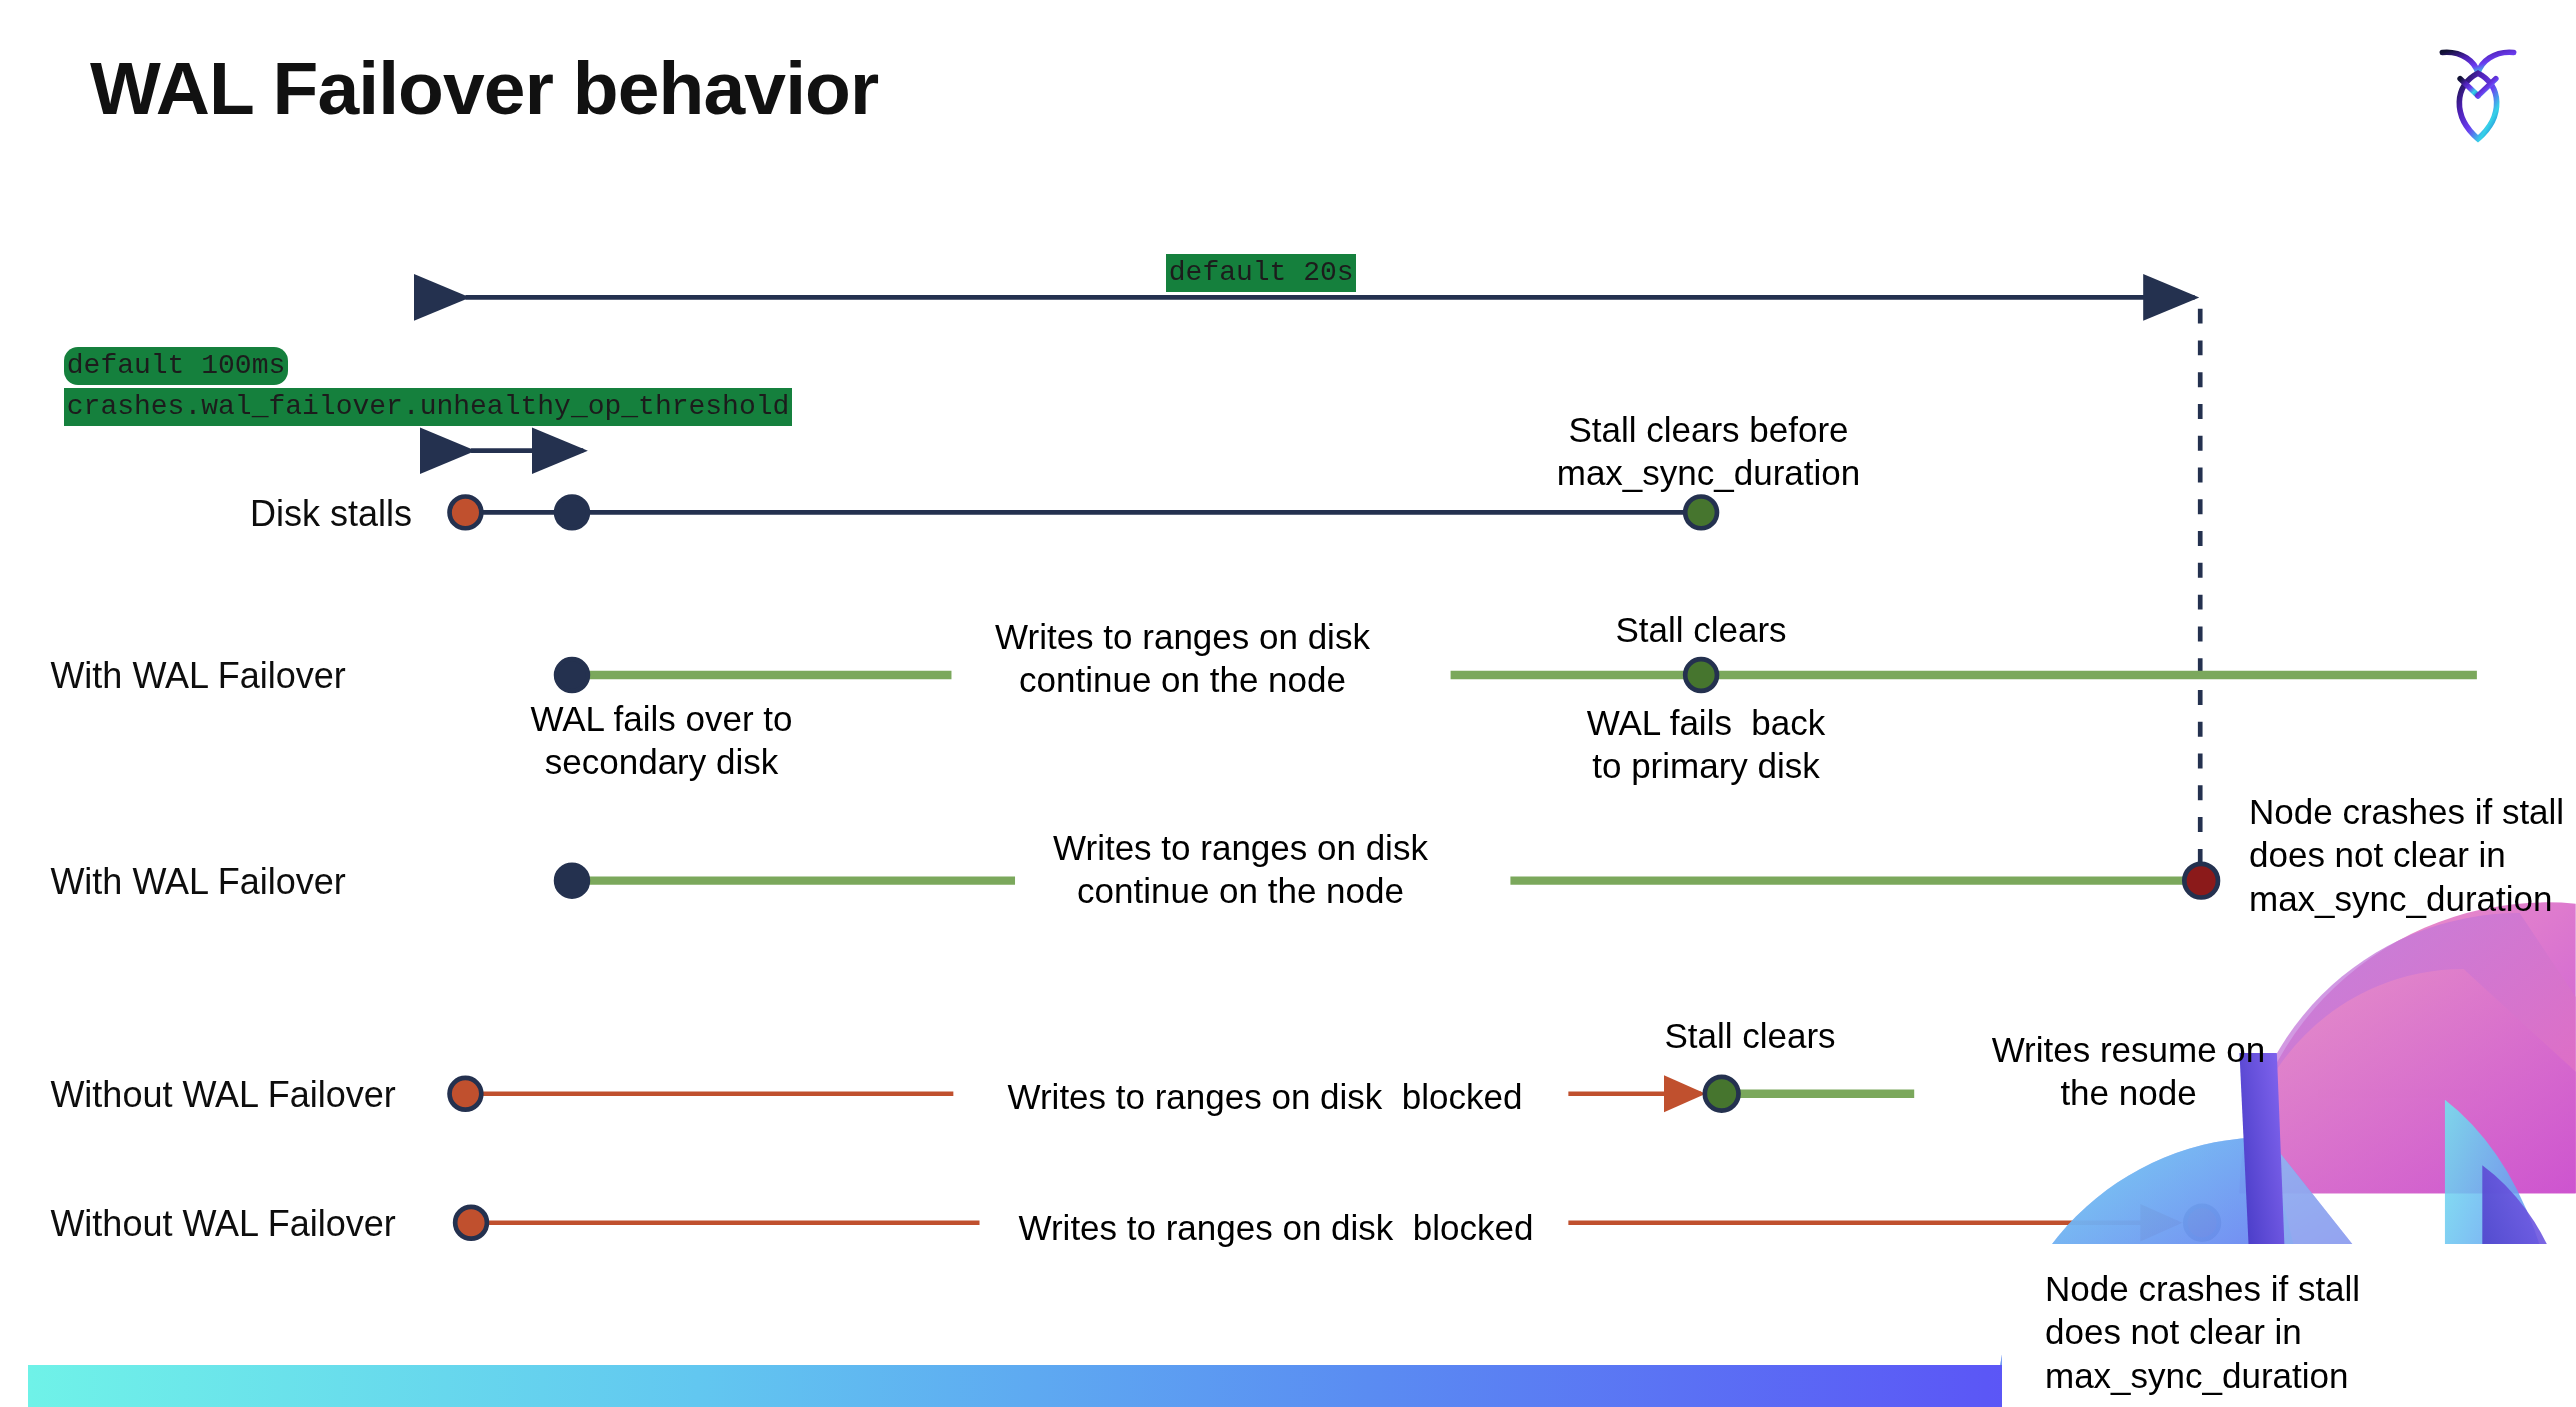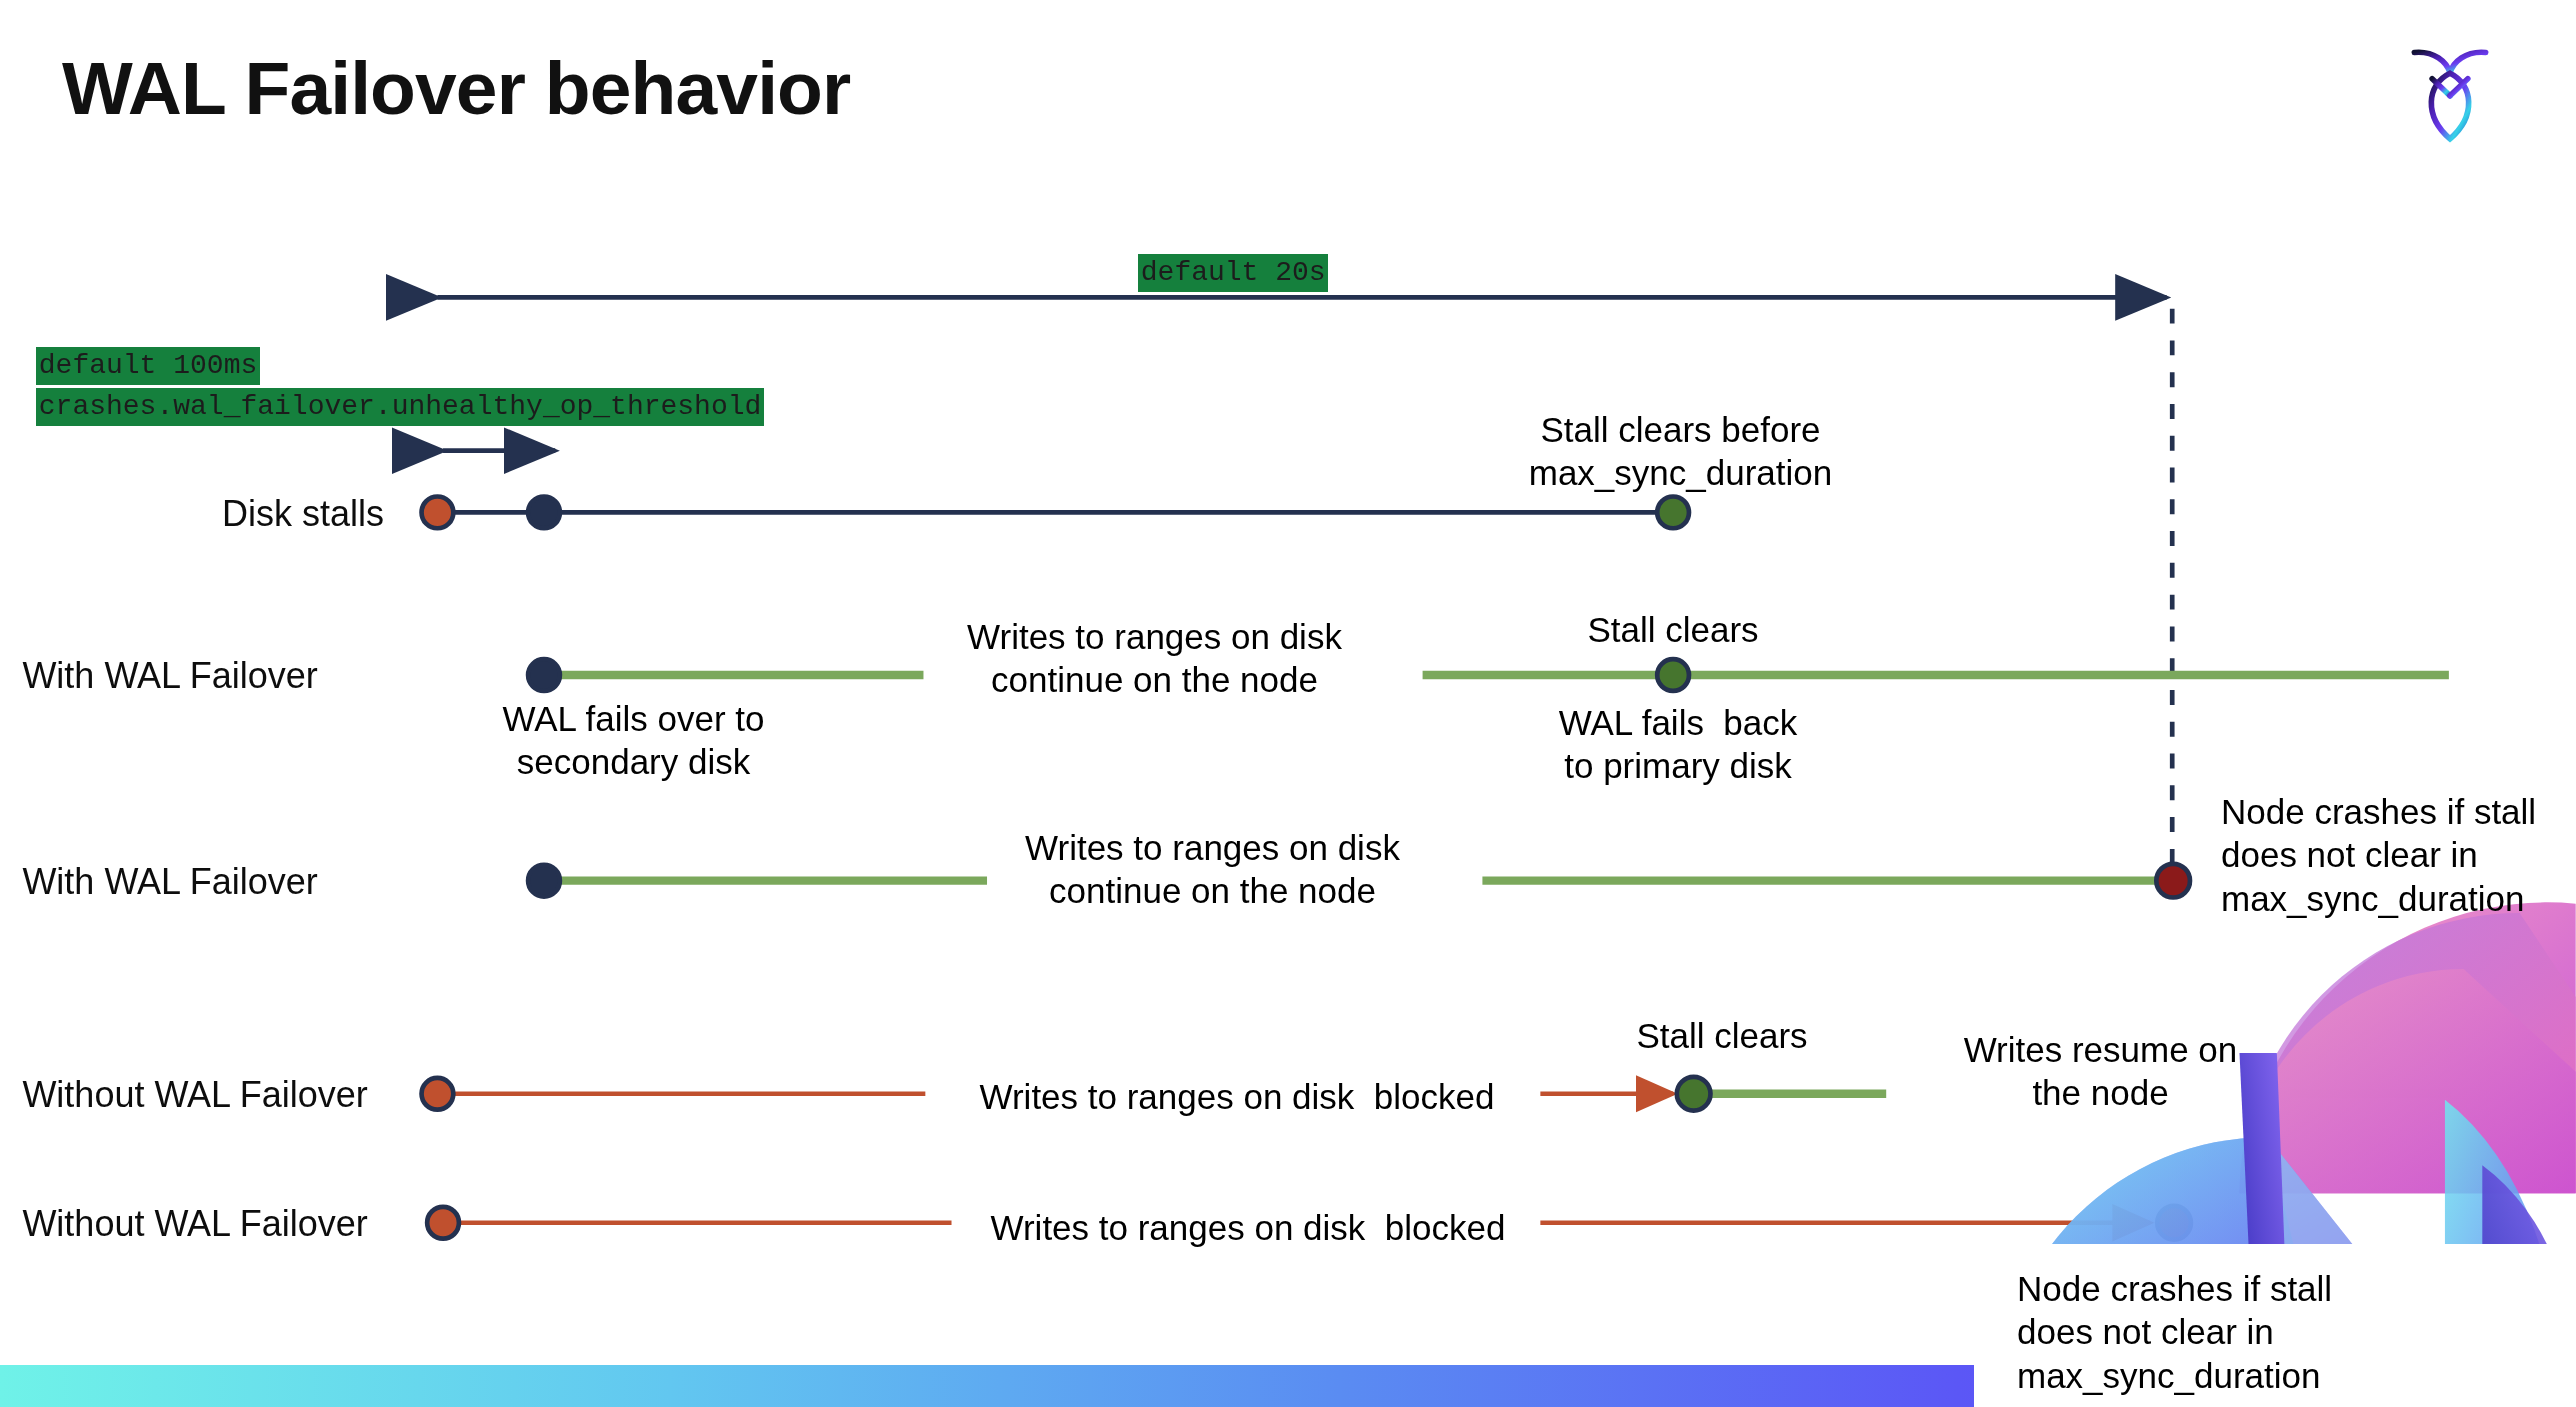--- a/index.html
+++ b/index.html
@@ -3,21 +3,21 @@
 <meta charset="utf-8">
 <style>
   html,body{margin:0;padding:0;}
   body{
     width:2576px;height:1408px;
     background:#ffffff;
     font-family:"Liberation Sans", sans-serif;
     overflow:hidden;
     position:relative;
   }
-  .slide{position:absolute;inset:0;overflow:hidden;}
+  .slide{position:absolute;inset:0;overflow:hidden;margin-left:28px;}
 
   
   .title{
     position:absolute;left:62px;top:45px;
     font-size:75px;font-weight:bold;color:#111111;
     letter-spacing:-0.9px;
     white-space:nowrap;
   }
 
   
@@ -28,21 +28,21 @@
     position:absolute;
     font-family:"Liberation Mono", monospace;
     font-size:28px;color:#1c1c1c;
     background:#15803d;
     white-space:nowrap;
     line-height:1.28;
     padding:0.9px 2.8px;
   }
   .code.c-top1{left:1138px;top:254px;}
   .code.c-top2{left:1138px;top:295px;}
-  .code.c-left1{left:36px;top:347px;}
+  .code.c-left1{left:36px;top:347px;border-radius:14px;}
   .code.c-left2{left:36px;top:388px;}
 
   
   .canvas{position:absolute;left:0;top:0;width:2576px;height:1408px;}
 
   
   .lbl{
     position:absolute;
     font-size:35px;color:#000000;
     line-height:1.24;

